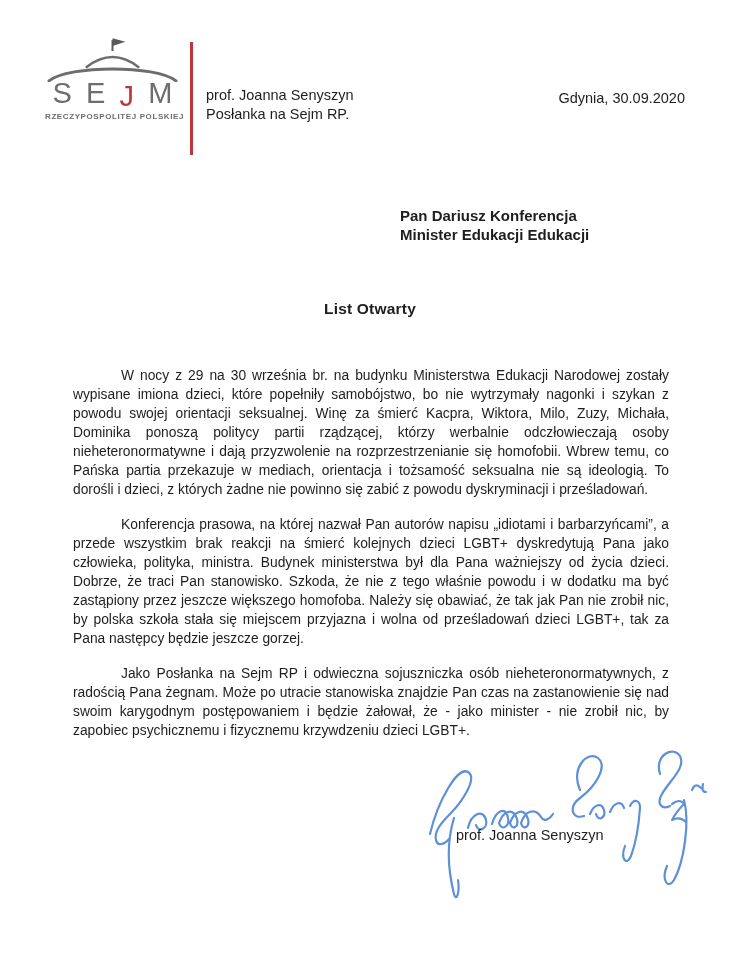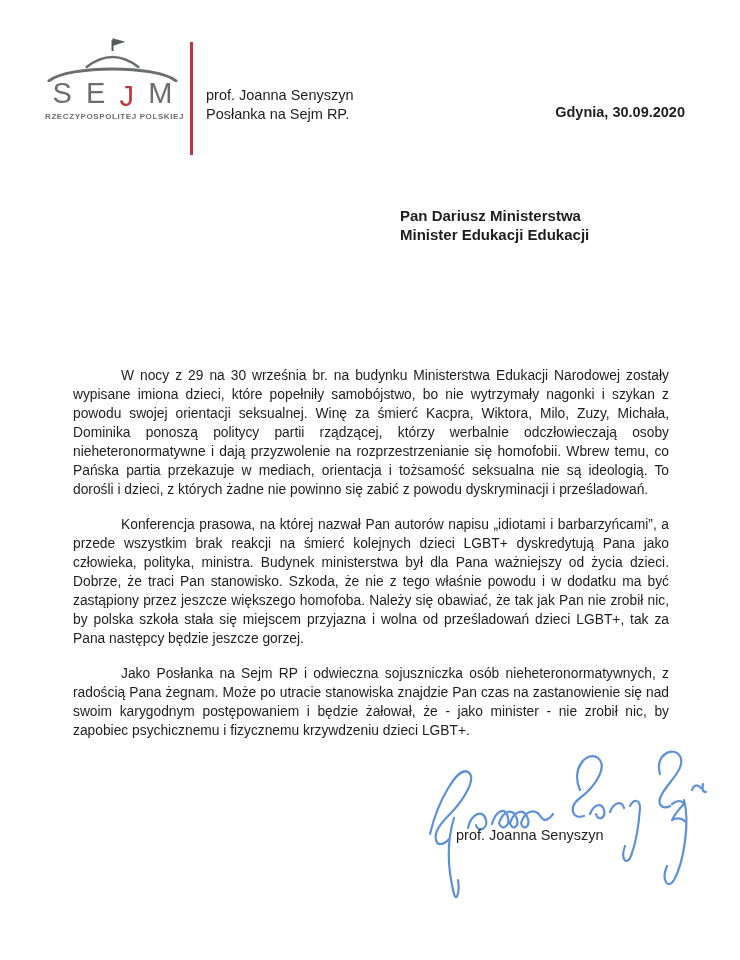--- a/index.html
+++ b/index.html
@@ -24,21 +24,21 @@
   .logo-sub{
     margin-top:6px;
     font-size:8px;font-weight:700;letter-spacing:0.6px;color:#6c6d70;
     white-space:nowrap;
   }
   .red-divider{
     position:absolute;left:190px;top:42px;width:3px;height:113px;
     background:#c0353c;
   }
   .sender{position:absolute;left:206px;top:86px;font-size:14.5px;line-height:19px;}
-  .dateline{position:absolute;top:104px;right:55px;font-size:14.5px;font-weight:bold;}
+  .dateline{position:absolute;top:90px;right:55px;font-size:14.5px;}
   
   .recipient{position:absolute;left:400px;top:207px;font-weight:bold;font-size:15px;line-height:18.5px;}
   .letter-title{
     position:absolute;top:300px;left:0;width:100%;
     text-align:center;font-weight:bold;font-size:15.5px;letter-spacing:0.2px;
   }
   
   .body-text{
     position:absolute;left:57px;right:55px;top:350px;
     font-size:13.8px;line-height:19px;text-align:justify;
@@ -73,24 +73,25 @@
   <div class="red-divider"></div>
 
   <div class="sender">
     <div>prof. Joanna Senyszyn</div>
     <div>Posłanka na Sejm RP.</div>
   </div>
 
   <div class="dateline">Gdynia, 30.09.2020</div>
 
   <div class="recipient">
-    <div>Pan Dariusz Ministerstwa</div>
+    <div>Pan Dariusz Konferencja</div>
     <div>Minister Edukacji Edukacji</div>
   </div>
 
+  <div class="letter-title">List Otwarty</div>
 
   <div class="body-text">
     <p>W nocy z 29 na 30 września br. na budynku Ministerstwa Edukacji Narodowej zostały wypisane imiona dzieci, które popełniły samobójstwo, bo nie wytrzymały nagonki i szykan z powodu swojej orientacji seksualnej. Winę za śmierć Kacpra, Wiktora, Milo, Zuzy, Michała, Dominika ponoszą politycy partii rządzącej, którzy werbalnie odczłowieczają osoby nieheteronormatywne i dają przyzwolenie na rozprzestrzenianie się homofobii. Wbrew temu, co Pańska partia przekazuje w mediach, orientacja i tożsamość seksualna nie są ideologią. To dorośli i dzieci, z których żadne nie powinno się zabić z powodu dyskryminacji i prześladowań.</p>
     <p>Konferencja prasowa, na której nazwał Pan autorów napisu „idiotami i barbarzyńcami”, a przede wszystkim brak reakcji na śmierć kolejnych dzieci LGBT+ dyskredytują Pana jako człowieka, polityka, ministra. Budynek ministerstwa był dla Pana ważniejszy od życia dzieci. Dobrze, że traci Pan stanowisko. Szkoda, że nie z tego właśnie powodu i w dodatku ma być zastąpiony przez jeszcze większego homofoba. Należy się obawiać, że tak jak Pan nie zrobił nic, by polska szkoła stała się miejscem przyjazna i wolna od prześladowań dzieci LGBT+, tak za Pana następcy będzie jeszcze gorzej.</p>
     <p>Jako Posłanka na Sejm RP i odwieczna sojuszniczka osób nieheteronormatywnych, z radością Pana żegnam. Może po utracie stanowiska znajdzie Pan czas na zastanowienie się nad swoim karygodnym postępowaniem i będzie żałował, że - jako minister - nie zrobił nic, by zapobiec psychicznemu i fizycznemu krzywdzeniu dzieci LGBT+.</p>
   </div>
 
   <svg class="signature-svg" width="300" height="160" viewBox="0 0 300 160" fill="none" stroke="#5e90d8" stroke-width="2.2" stroke-linecap="round" stroke-linejoin="round">
 
     <path d="M 22 90 C 30 56 50 22 60 28 C 70 34 54 58 42 70 C 32 80 26 88 28 96 C 29 102 36 101 41 95"></path>

